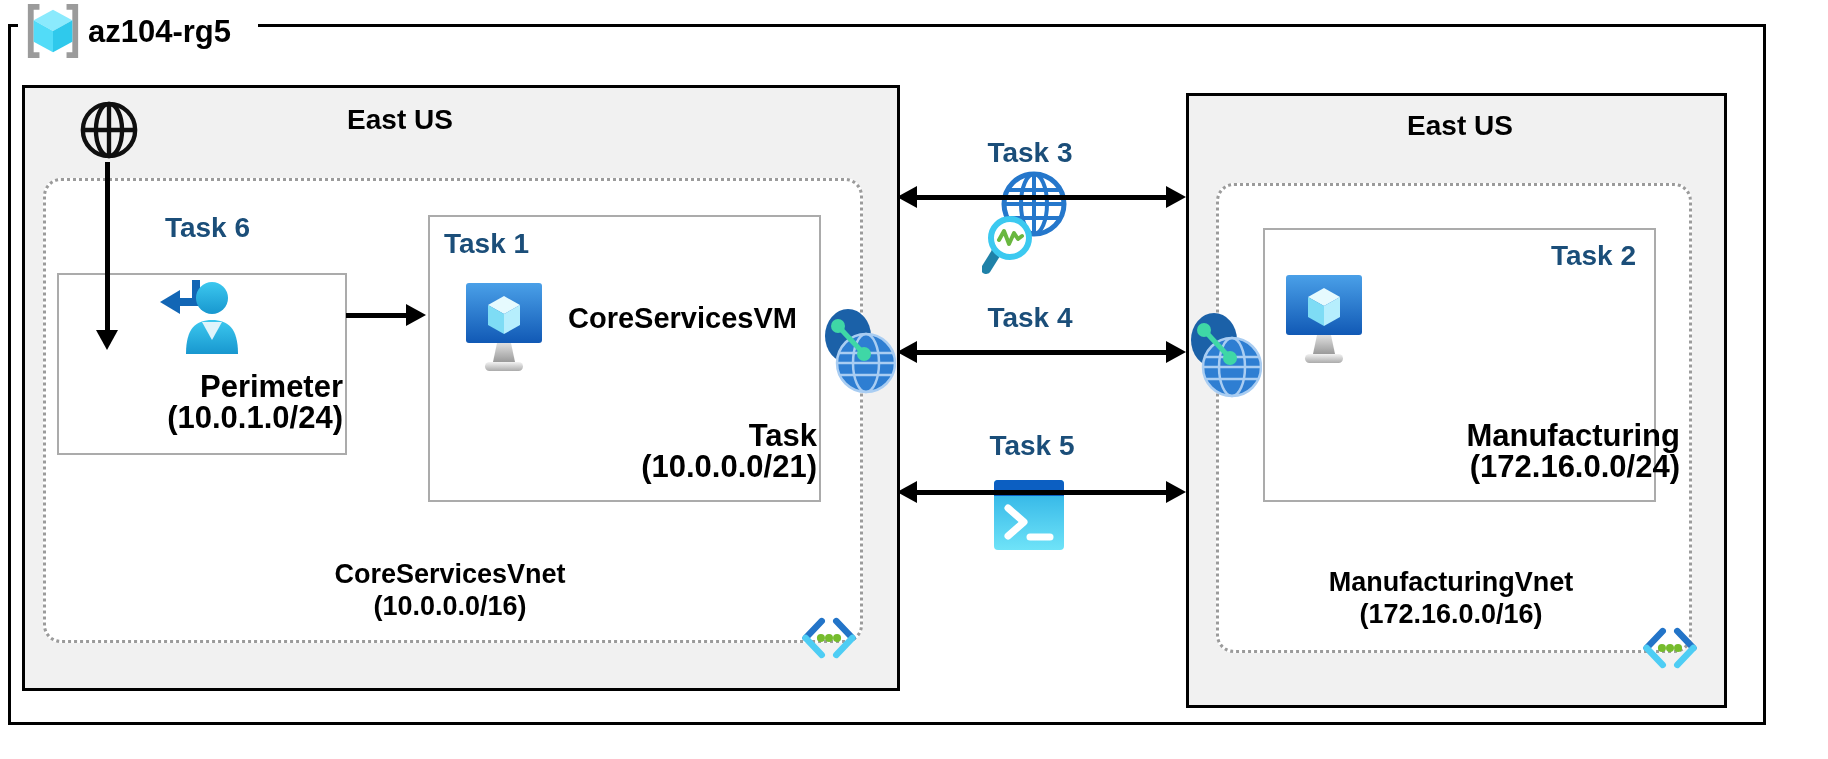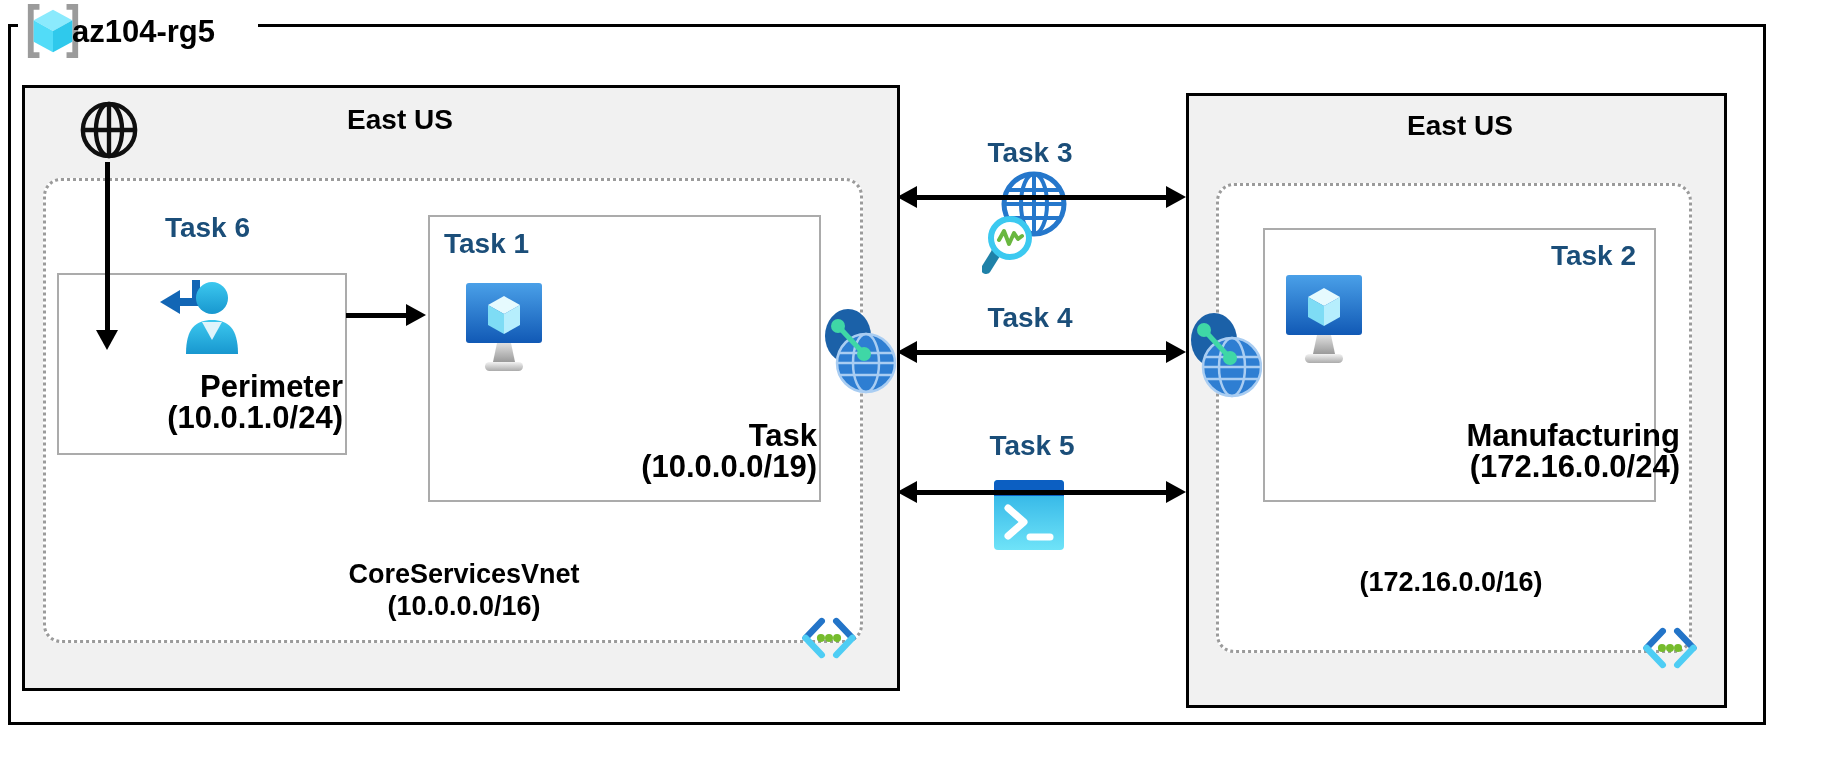--- a/index.html
+++ b/index.html
@@ -45,21 +45,21 @@
   <div class="abs outer-box" style="left:8px;top:24px;width:1752px;height:695px;"></div>
   <div class="abs" style="left:18px;top:21px;width:240px;height:9px;background:#fff;"></div>
 
   <svg class="abs" style="left:24px;top:2px;" width="58" height="58" viewBox="0 0 60 60">
     <path d="M16 5 H7 V55 H16" stroke="#9b9b9b" stroke-width="6" fill="none"></path>
     <path d="M44 5 H53 V55 H44" stroke="#9b9b9b" stroke-width="6" fill="none"></path>
     <polygon points="30,8 50,19 30,30 10,19" fill="#8beafd"></polygon>
     <polygon points="10,19 30,30 30,52 10,41" fill="#52dcf8"></polygon>
     <polygon points="50,19 30,30 30,52 50,41" fill="#2fc9ec"></polygon>
   </svg>
-  <div class="abs rg-title" style="left:72px;top:14px;">az104-rg5</div>
+  <div class="abs rg-title" style="left:88px;top:14px;">az104-rg5</div>
 
   <div class="abs region" style="left:22px;top:85px;width:872px;height:600px;"></div>
   <div class="abs region-title" style="left:245px;top:104px;width:310px;">East US</div>
 
   <svg class="abs" style="left:78px;top:99px;" width="62" height="62" viewBox="0 0 64 64">
     <g stroke="#101010" stroke-width="4.5" fill="none">
       <circle cx="32" cy="32" r="27"></circle>
       <ellipse cx="32" cy="32" rx="13.5" ry="27"></ellipse>
       <line x1="5" y1="32" x2="59" y2="32"></line>
       <line x1="32" y1="5" x2="32" y2="59"></line>
@@ -116,26 +116,27 @@
           <stop offset="1" stop-color="#ababab"></stop>
       </linearGradient>
     </defs>
     <rect x="3" y="3" width="76" height="60" rx="3" fill="url(#gMon1)"></rect>
     <polygon points="41,16 57,25 41,34 25,25" fill="#e6fafe"></polygon>
     <polygon points="25,25 41,34 41,54 25,45" fill="#7edcf5"></polygon>
     <polygon points="57,25 41,34 41,54 57,45" fill="#b6eefd"></polygon>
     <polygon points="34,63 48,63 52,82 30,82" fill="url(#gStand1)"></polygon>
     <rect x="22" y="82" width="38" height="9" rx="4.5" fill="url(#gBase1)"></rect>
   </svg>
+  <div class="abs vm-name" style="left:568px;top:302px;">CoreServicesVM</div>
   <div class="abs two-line" style="left:428px;top:420px;width:389px;">
     <div>Task</div>
-    <div>(10.0.0.0/19)</div>
-  </div>
-
-  <div class="abs vnet-label" style="left:25px;top:558px;width:814px;padding-left:32px;">
+    <div>(10.0.0.0/21)</div>
+  </div>
+
+  <div class="abs vnet-label" style="left:43px;top:558px;width:814px;">
     <div>CoreServicesVnet</div>
     <div>(10.0.0.0/16)</div>
   </div>
 
   <svg class="abs" style="left:800px;top:612px;" width="58" height="52" viewBox="0 0 72 54">
     <line x1="27" y1="6" x2="7" y2="27" stroke="#2374c8" stroke-width="8" stroke-linecap="round"></line>
     <line x1="7" y1="27" x2="27" y2="48" stroke="#4ecdf4" stroke-width="8" stroke-linecap="round"></line>
     <line x1="45" y1="6" x2="65" y2="27" stroke="#2374c8" stroke-width="8" stroke-linecap="round"></line>
     <line x1="65" y1="27" x2="45" y2="48" stroke="#4ecdf4" stroke-width="8" stroke-linecap="round"></line>
     <circle cx="26" cy="27" r="5" fill="#76bc2d"></circle>
@@ -171,20 +172,21 @@
     <polygon points="57,25 41,34 41,54 57,45" fill="#b6eefd"></polygon>
     <polygon points="34,63 48,63 52,82 30,82" fill="url(#gStand2)"></polygon>
     <rect x="22" y="82" width="38" height="9" rx="4.5" fill="url(#gBase2)"></rect>
   </svg>
   <div class="abs two-line" style="left:1263px;top:420px;width:389px;padding-left:28px;">
     <div>Manufacturing</div>
     <div>(172.16.0.0/24)</div>
   </div>
 
   <div class="abs vnet-label" style="left:1216px;top:566px;width:470px;">
+    <div>ManufacturingVnet</div>
     <div>(172.16.0.0/16)</div>
   </div>
 
   <svg class="abs" style="left:1641px;top:622px;" width="58" height="52" viewBox="0 0 72 54">
     <line x1="27" y1="6" x2="7" y2="27" stroke="#2374c8" stroke-width="8" stroke-linecap="round"></line>
     <line x1="7" y1="27" x2="27" y2="48" stroke="#4ecdf4" stroke-width="8" stroke-linecap="round"></line>
     <line x1="45" y1="6" x2="65" y2="27" stroke="#2374c8" stroke-width="8" stroke-linecap="round"></line>
     <line x1="65" y1="27" x2="45" y2="48" stroke="#4ecdf4" stroke-width="8" stroke-linecap="round"></line>
     <circle cx="26" cy="27" r="5" fill="#76bc2d"></circle>
     <circle cx="36" cy="27" r="5" fill="#76bc2d"></circle>

